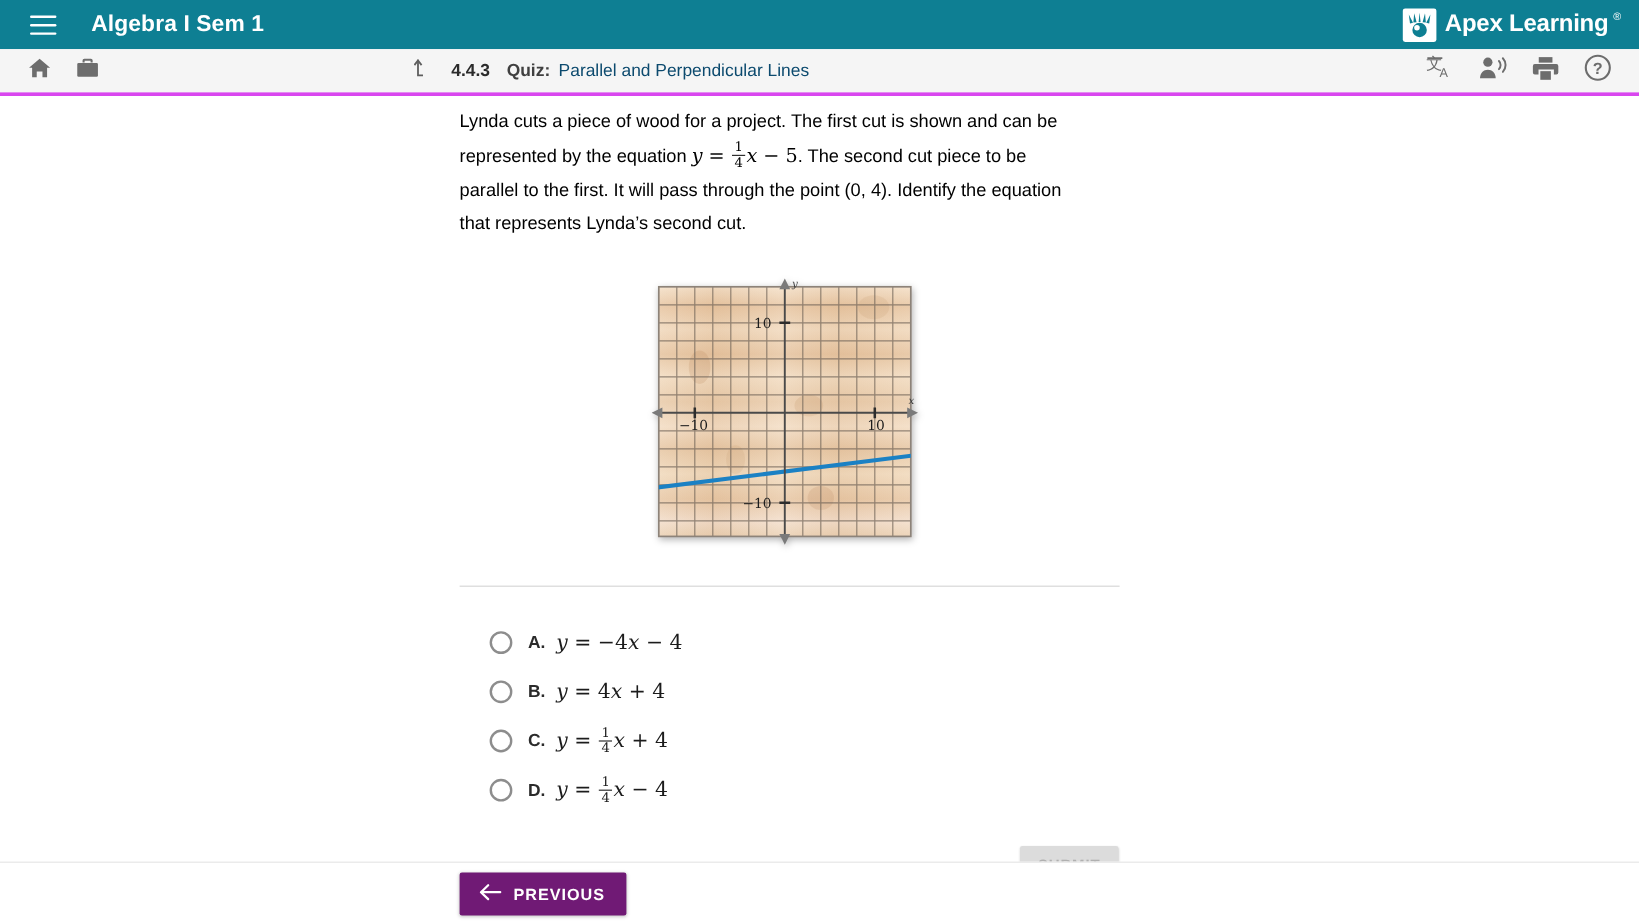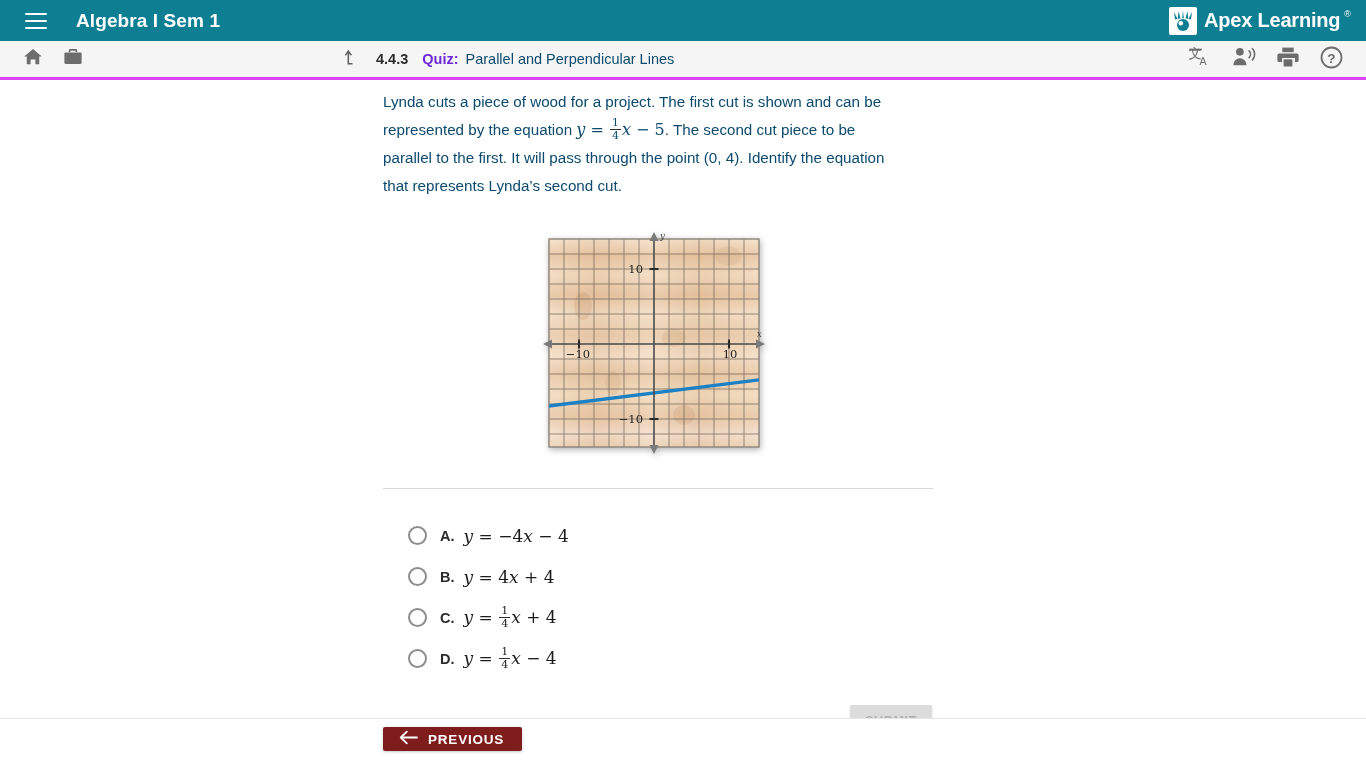--- a/index.html
+++ b/index.html
@@ -103,21 +103,21 @@
     gap: 12px;
   }
   .lesson-num {
     font-size: 14.5px;
     font-weight: bold;
     color: #2b2b2b;
   }
   .lesson-type {
     font-size: 14.5px;
     font-weight: bold;
-    color: #6d28d9;
+    color: #404040;
     margin-left: 2px;
   }
   .lesson-name {
     font-size: 14.5px;
     color: #0c4a6e;
     margin-left: -5px;
   }
   .toolbar-right {
     position: absolute;
     right: 22px; top: 0; height: 100%;
@@ -136,21 +136,21 @@
     background: #ffffff;
   }
   .question-block {
     position: absolute;
     left: 383px; top: 8px;
     width: 545px;
   }
   .qtext {
     font-size: 15.2px;
     line-height: 28px;
-    color: #0c4a6e;
+    color: #000000;
   }
   .mathi {
     font-family: "DejaVu Serif", serif;
     font-style: italic;
     font-size: 16px;
   }
   .mathr {
     font-family: "DejaVu Serif", serif;
     font-style: normal;
     font-size: 16px;
@@ -243,23 +243,23 @@
   .footer {
     position: absolute;
     left: 0; top: 718px;
     width: 1366px; height: 50px;
     background: #ffffff;
     border-top: 1px solid #e6e6e6;
   }
   .prev-btn {
     position: absolute;
     left: 383px; top: 8px;
-    height: 24px;
+    height: 36px;
     min-width: 116px;
-    background: #7f1d1d;
+    background: #701a75;
     border: none;
     border-radius: 2px;
     color: #ffffff;
     font-size: 13.5px;
     font-weight: bold;
     letter-spacing: 0.8px;
     display: flex;
     align-items: center;
     gap: 10px;
     padding: 0 18px 0 16px;

